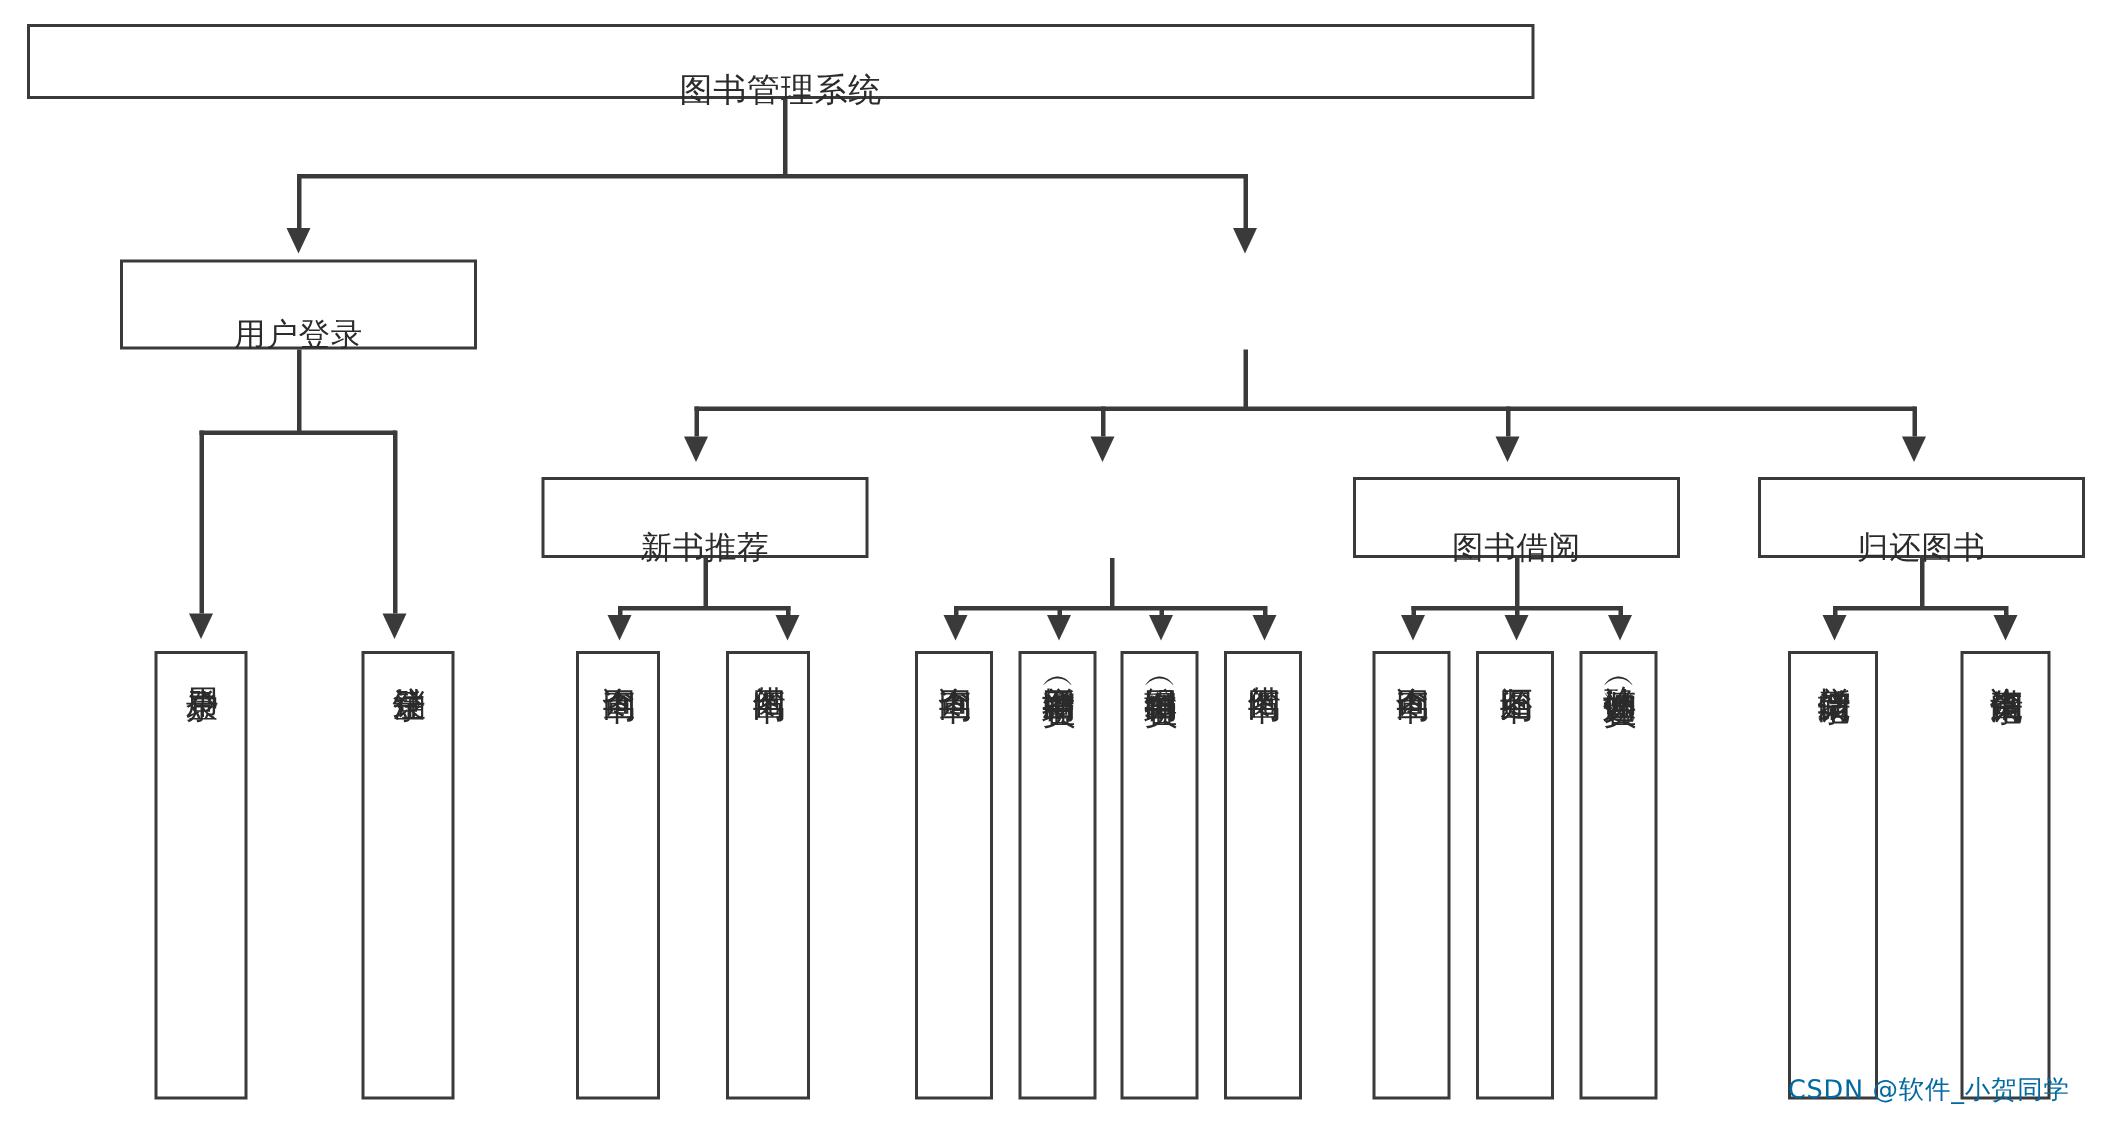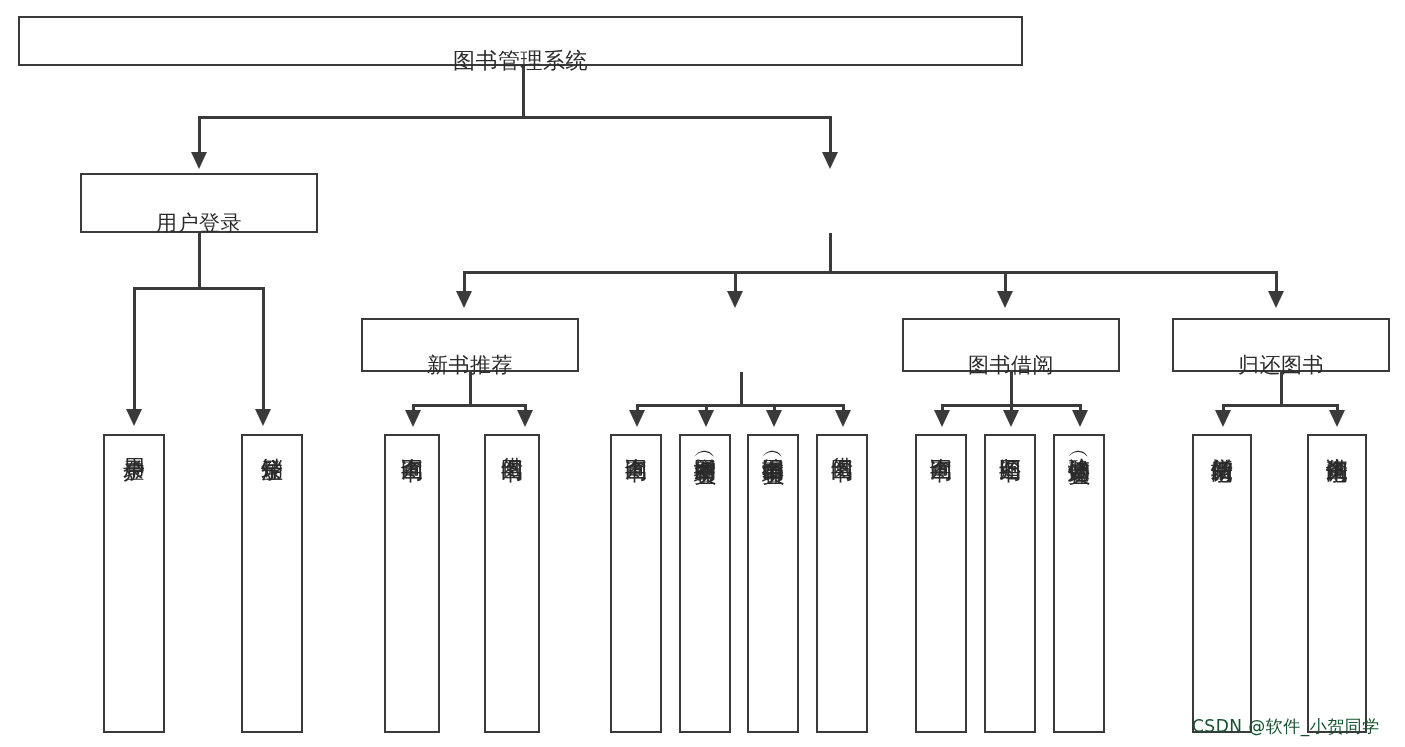--- a/index.html
+++ b/index.html
@@ -67,21 +67,21 @@
     position: absolute;
     width: 0;
     height: 0;
     border-left: 8px solid transparent;
     border-right: 8px solid transparent;
     border-top: 17px solid #3a3a3a;
   }
   .watermark {
     position: absolute;
     font-size: 17px;
-    color: #14532d;
+    color: #0369a1;
     white-space: nowrap;
     letter-spacing: 0.5px;
   }
 </style>
 </head>
 <body>
 
 <div id="canvas">
 
   <div class="node root horiz" style="left:18px; top:16px; width:1005px; height:50px;">

